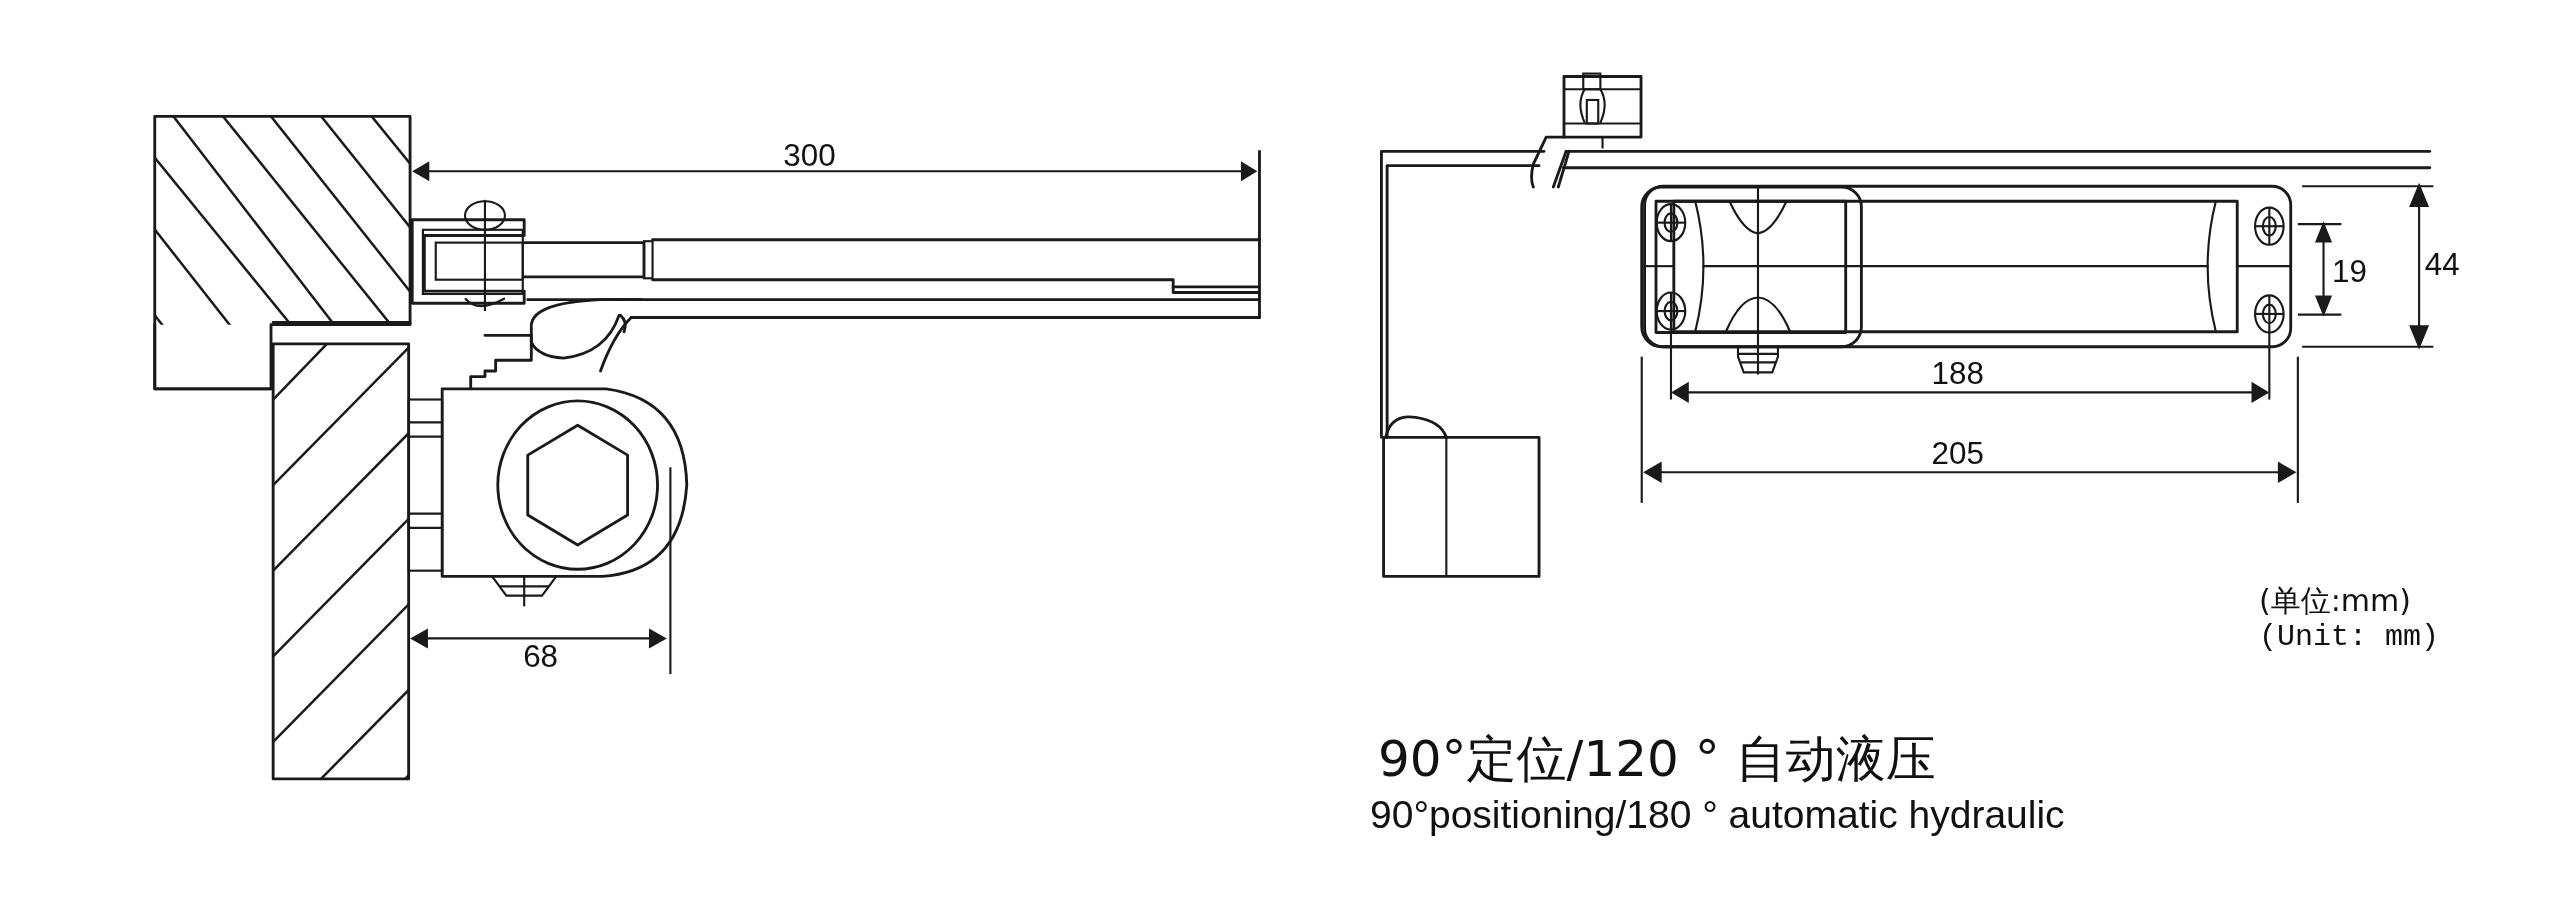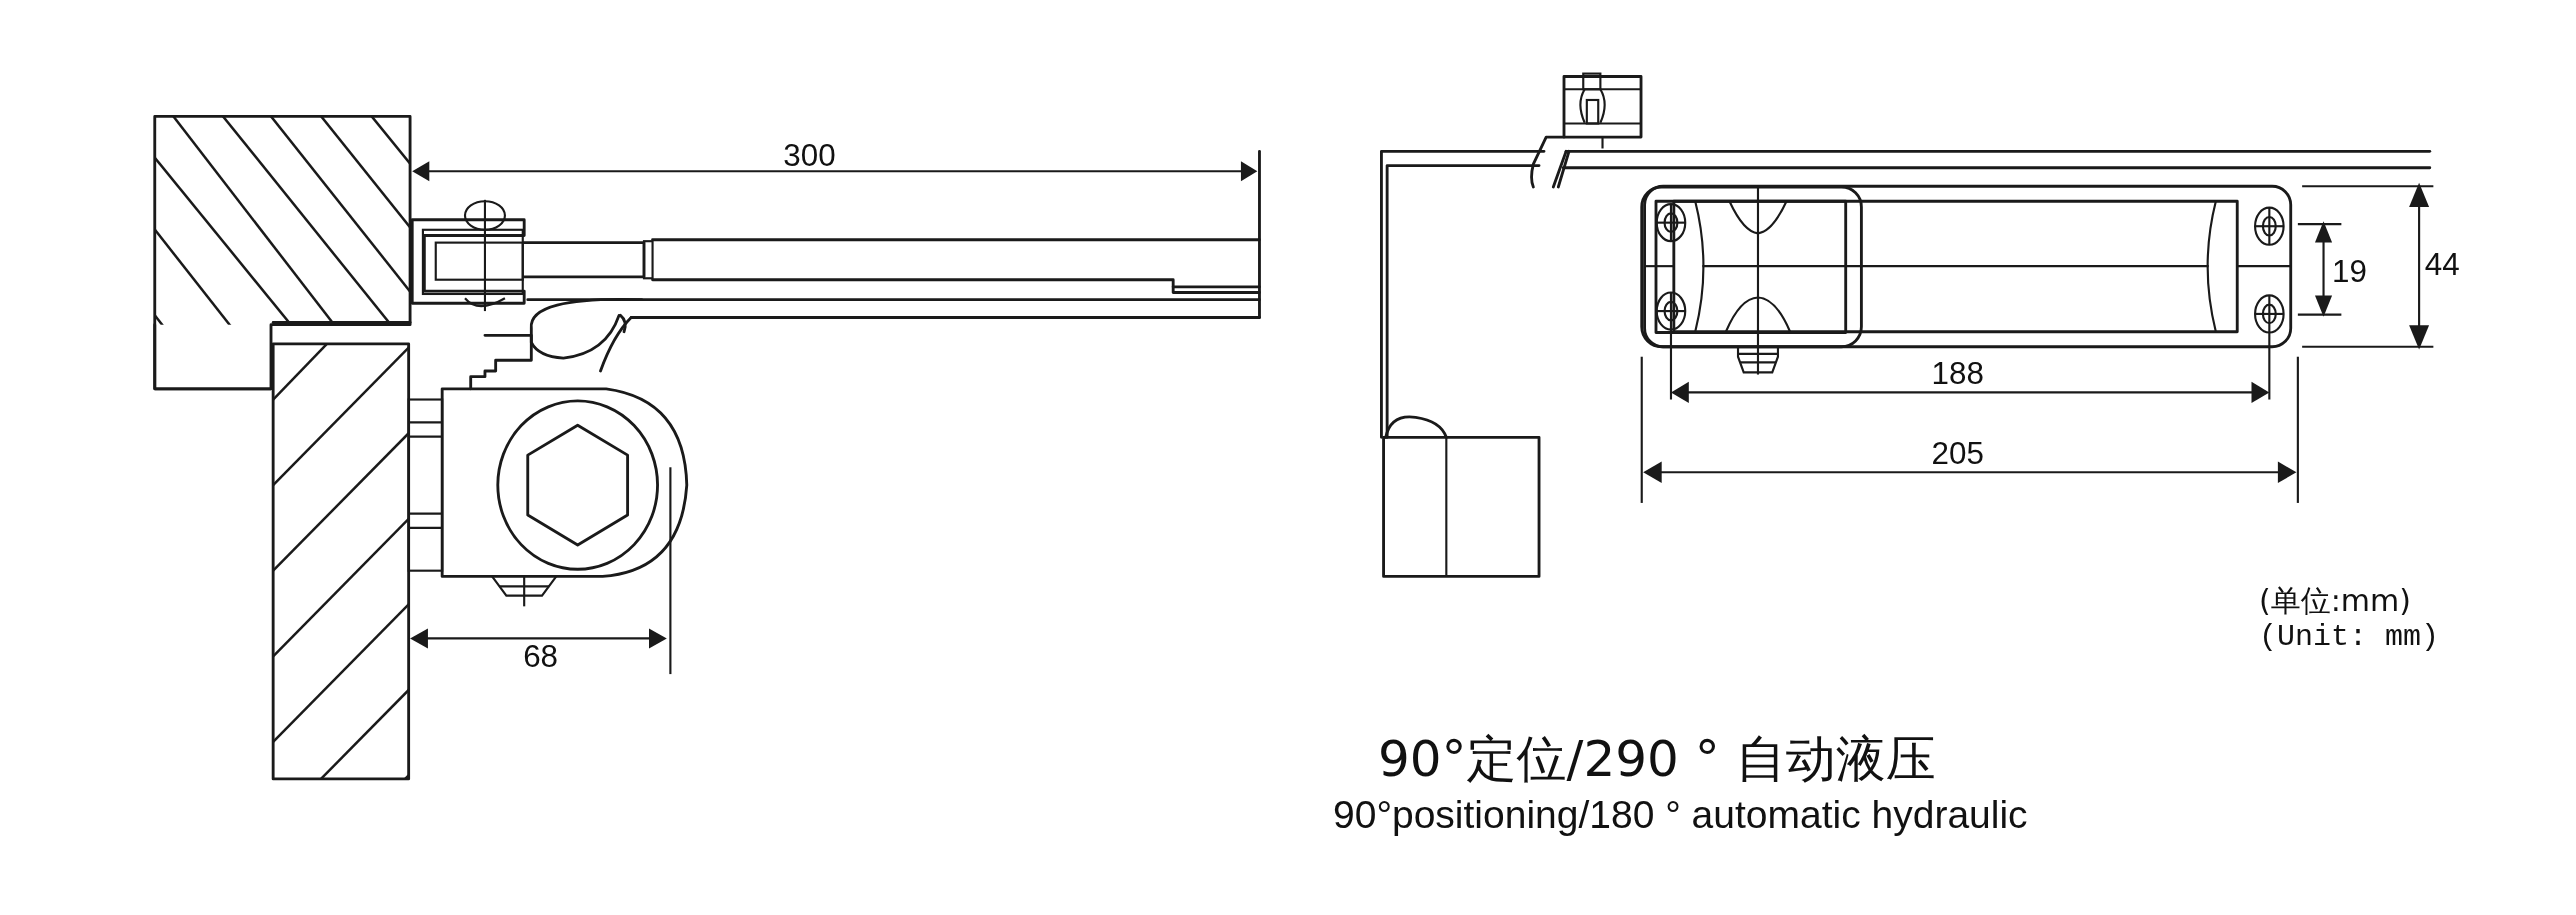--- a/index.html
+++ b/index.html
@@ -226,15 +226,15 @@
       <polygon class="arrow" points="2304,662 2330,647 2330,677"></polygon>
       <polygon class="arrow" points="3220,662 3194,647 3194,677"></polygon>
       <text class="dim-text" x="2745" y="650" text-anchor="middle">205</text>
     </g>
   </g>
 </svg>
 
 <div class="label unit" style="left:2259px; top:583px;">(单位:mm)</div>
 <div class="label unit" style="left:2259px; top:619px;font-family:Liberation Mono, monospace;">(Unit: mm)</div>
 
-<div class="label title-cn" style="left:1378px; top:726px;">90°定位/290 ° 自动液压</div>
-<div class="label title-en" style="left:1333px; top:793px;">90°positioning/180 ° automatic hydraulic</div>
+<div class="label title-cn" style="left:1378px; top:726px;">90°定位/120 ° 自动液压</div>
+<div class="label title-en" style="left:1370px; top:793px;">90°positioning/180 ° automatic hydraulic</div>
 
 
 </body></html>

